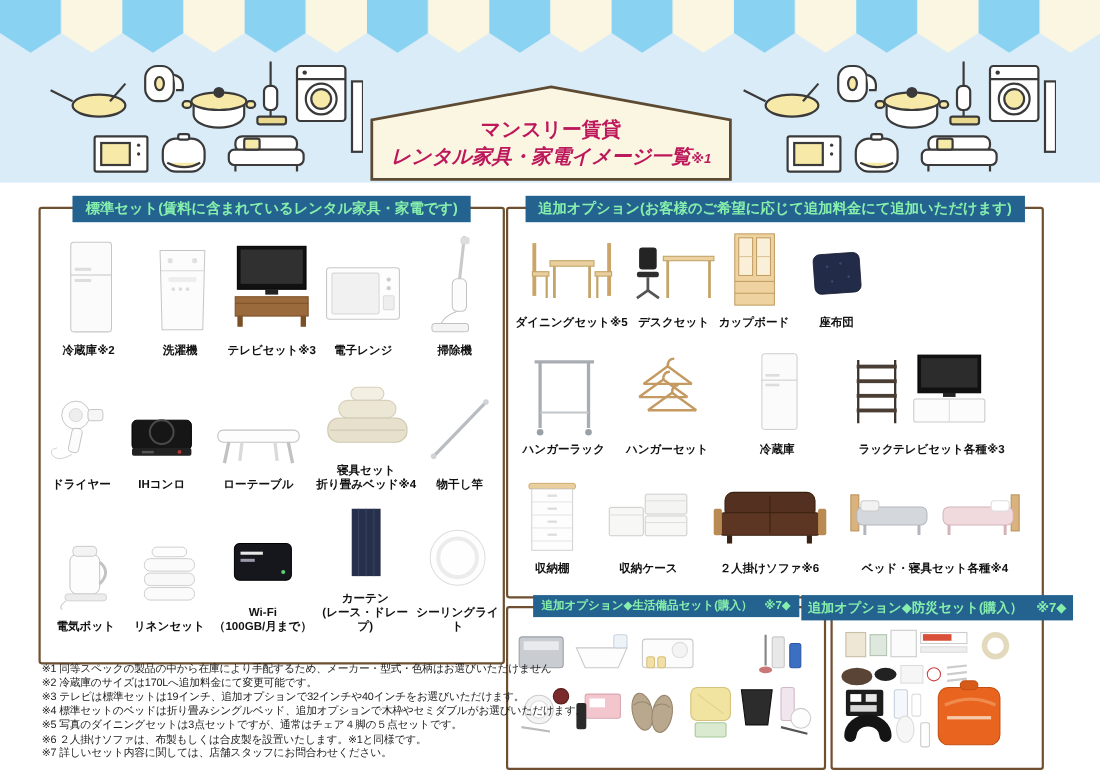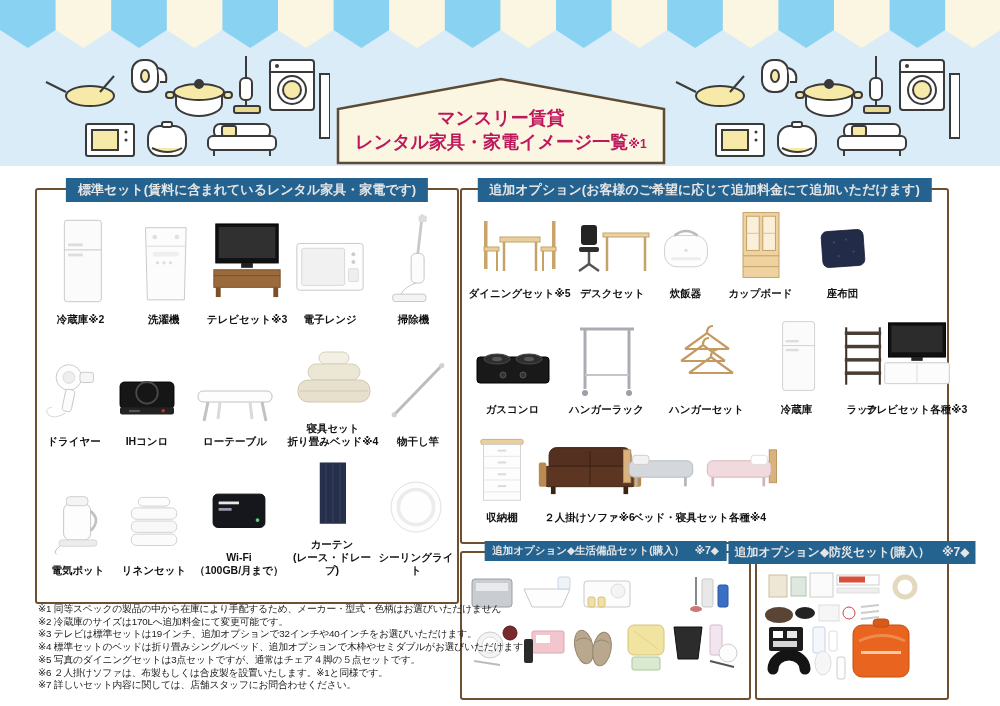--- a/index.html
+++ b/index.html
@@ -11,26 +11,26 @@
   .awning{position:absolute;left:0;top:0;}
   .decor{position:absolute;top:48px;}
   .decor.left{left:38px;}
   .decor.right{left:668px;}
 
   
   .plaque{position:absolute;left:335px;top:76px;width:332px;height:90px;}
   .plaque svg{position:absolute;left:0;top:0;}
   .plaque .txt{position:absolute;left:0;top:30px;width:100%;text-align:center;font-weight:bold;color:#be185d;line-height:1.35;}
   .plaque .l1{font-size:18px;}
-  .plaque .l2{font-size:18px;}
+  .plaque .l2{font-size:18px;font-style:italic;}
   .plaque .note{font-size:12px;}
 
   
   .box{position:absolute;background:#fff;border:2px solid #6e4f30;border-radius:3px;}
-  .box-head{position:absolute;top:-12px;left:50%;transform:translateX(-50%);background:#24628f;color:#e5e5e5;font-weight:bold;font-size:13px;padding:3px 12px;white-space:nowrap;letter-spacing:0;}
+  .box-head{position:absolute;top:-12px;left:50%;transform:translateX(-50%);background:#24628f;color:#86efac;font-weight:bold;font-size:13px;padding:3px 12px;white-space:nowrap;letter-spacing:0;}
   .box-head.small{font-size:10.5px;padding:3px 8px;}
   .box-head.tiny{font-size:12px;padding:3px 6px;}
 
   #std-box{left:35px;top:188px;width:420px;height:412px;}
   #opt-box{left:460px;top:188px;width:485px;height:352px;}
   #life-box{left:460px;top:551px;width:287px;height:145px;}
   #bosai-box{left:755px;top:551px;width:190px;height:145px;}
 
   .grid{display:grid;box-sizing:border-box;}
   .cell{display:flex;flex-direction:column;align-items:center;justify-content:flex-end;min-width:0;}
@@ -405,31 +405,20 @@
               <rect x="8" y="16" width="16" height="20" rx="3" fill="#242424"></rect>
               <rect x="6" y="38" width="20" height="5" rx="2" fill="#2e2e2e"></rect>
               <line x1="16" y1="43" x2="16" y2="56" stroke="#555" stroke-width="2.5"></line>
               <path d="M6 62 l10 -7 l10 7" stroke="#555" fill="none" stroke-width="2.5"></path>
             </svg>
         </div>
         <div class="lbl">デスクセット</div>
       </div>
       <div class="cell">
         <div class="ph">
-          <svg width="66" height="76" viewBox="0 0 80 76">
-              <rect x="14" y="24" width="52" height="38" rx="15" fill="#fdfdfd" stroke="#c6c6c6"></rect>
-              <path d="M26 24 q14 -11 28 0" fill="none" stroke="#bbb" stroke-width="3"></path>
-              <rect x="22" y="50" width="36" height="4" rx="2" fill="#eee"></rect>
-              <circle cx="40" cy="42" r="2" fill="#ddd"></circle>
-            </svg>
-        </div>
-        <div class="lbl">炊飯器</div>
-      </div>
-      <div class="cell">
-        <div class="ph">
           <svg width="72" height="80" viewBox="0 0 80 80">
               <rect x="20" y="4" width="40" height="72" fill="#eed3a0" stroke="#bf9a5e"></rect>
               <rect x="24" y="8" width="14" height="38" fill="#faf0da" stroke="#bf9a5e"></rect>
               <rect x="42" y="8" width="14" height="38" fill="#faf0da" stroke="#bf9a5e"></rect>
               <line x1="24" y1="27" x2="38" y2="27" stroke="#d8c090"></line>
               <line x1="42" y1="27" x2="56" y2="27" stroke="#d8c090"></line>
               <line x1="20" y1="52" x2="60" y2="52" stroke="#bf9a5e"></line>
               <line x1="20" y1="64" x2="60" y2="64" stroke="#bf9a5e"></line>
             </svg>
         </div>
@@ -443,34 +432,20 @@
               <circle cx="44" cy="28" r="1.5" fill="#3c4a74"></circle>
               <circle cx="54" cy="44" r="1.5" fill="#3c4a74"></circle>
               <circle cx="34" cy="50" r="1.5" fill="#3c4a74"></circle>
             </svg>
         </div>
         <div class="lbl">座布団</div>
       </div>
     </div>
 
     <div class="grid nowrap" id="opt-r2">
-      <div class="cell">
-        <div class="ph">
-          <svg width="84" height="80" viewBox="0 0 84 80">
-              <rect x="6" y="36" width="72" height="26" rx="3" fill="#191919" stroke="#000"></rect>
-              <ellipse cx="26" cy="38" rx="13" ry="5" fill="#2e2e2e" stroke="#4a4a4a"></ellipse>
-              <ellipse cx="58" cy="38" rx="13" ry="5" fill="#2e2e2e" stroke="#4a4a4a"></ellipse>
-              <ellipse cx="26" cy="38" rx="5" ry="2.2" fill="#555"></ellipse>
-              <ellipse cx="58" cy="38" rx="5" ry="2.2" fill="#555"></ellipse>
-              <circle cx="32" cy="54" r="3" fill="#333" stroke="#555"></circle>
-              <circle cx="52" cy="54" r="3" fill="#333" stroke="#555"></circle>
-            </svg>
-        </div>
-        <div class="lbl">ガスコンロ</div>
-      </div>
       <div class="cell">
         <div class="ph">
           <svg width="80" height="86" viewBox="0 0 80 86">
               <line x1="18" y1="14" x2="18" y2="74" stroke="#a9adb3" stroke-width="3"></line>
               <line x1="62" y1="14" x2="62" y2="74" stroke="#a9adb3" stroke-width="3"></line>
               <line x1="13" y1="14" x2="67" y2="14" stroke="#a9adb3" stroke-width="3"></line>
               <line x1="18" y1="60" x2="62" y2="60" stroke="#c2c5c9" stroke-width="2"></line>
               <circle cx="18" cy="78" r="3" fill="#9aa0a6"></circle>
               <circle cx="62" cy="78" r="3" fill="#9aa0a6"></circle>
             </svg>
@@ -546,20 +521,33 @@
               <rect x="40" y="20" width="10" height="2.5" fill="#ddd"></rect>
               <rect x="40" y="34" width="10" height="2.5" fill="#ddd"></rect>
               <rect x="40" y="48" width="10" height="2.5" fill="#ddd"></rect>
               <rect x="40" y="62" width="10" height="2.5" fill="#ddd"></rect>
             </svg>
         </div>
         <div class="lbl">収納棚</div>
       </div>
       <div class="cell">
         <div class="ph">
+          <svg width="86" height="80" viewBox="0 0 100 86">
+              <rect x="46" y="20" width="44" height="21" rx="2" fill="#f4f4f2" stroke="#c9c9c9"></rect>
+              <rect x="46" y="43" width="44" height="21" rx="2" fill="#f7f7f5" stroke="#c9c9c9"></rect>
+              <rect x="8" y="34" width="36" height="30" rx="2" fill="#f7f7f5" stroke="#c9c9c9"></rect>
+              <line x1="8" y1="42" x2="44" y2="42" stroke="#ddd"></line>
+              <line x1="46" y1="27" x2="90" y2="27" stroke="#ddd"></line>
+              <line x1="46" y1="50" x2="90" y2="50" stroke="#ddd"></line>
+            </svg>
+        </div>
+        <div class="lbl">収納ケース</div>
+      </div>
+      <div class="cell">
+        <div class="ph">
           <svg width="112" height="80" viewBox="0 0 120 86">
               <rect x="16" y="20" width="88" height="26" rx="8" fill="#53301f" stroke="#38200f"></rect>
               <rect x="10" y="40" width="100" height="22" rx="5" fill="#5d3623" stroke="#38200f"></rect>
               <line x1="60" y1="24" x2="60" y2="60" stroke="#38200f"></line>
               <rect x="5" y="36" width="8" height="26" rx="2" fill="#b98a52"></rect>
               <rect x="107" y="36" width="8" height="26" rx="2" fill="#b98a52"></rect>
               <rect x="18" y="62" width="5" height="8" fill="#3a2315"></rect>
               <rect x="96" y="62" width="5" height="8" fill="#3a2315"></rect>
             </svg>
         </div>

